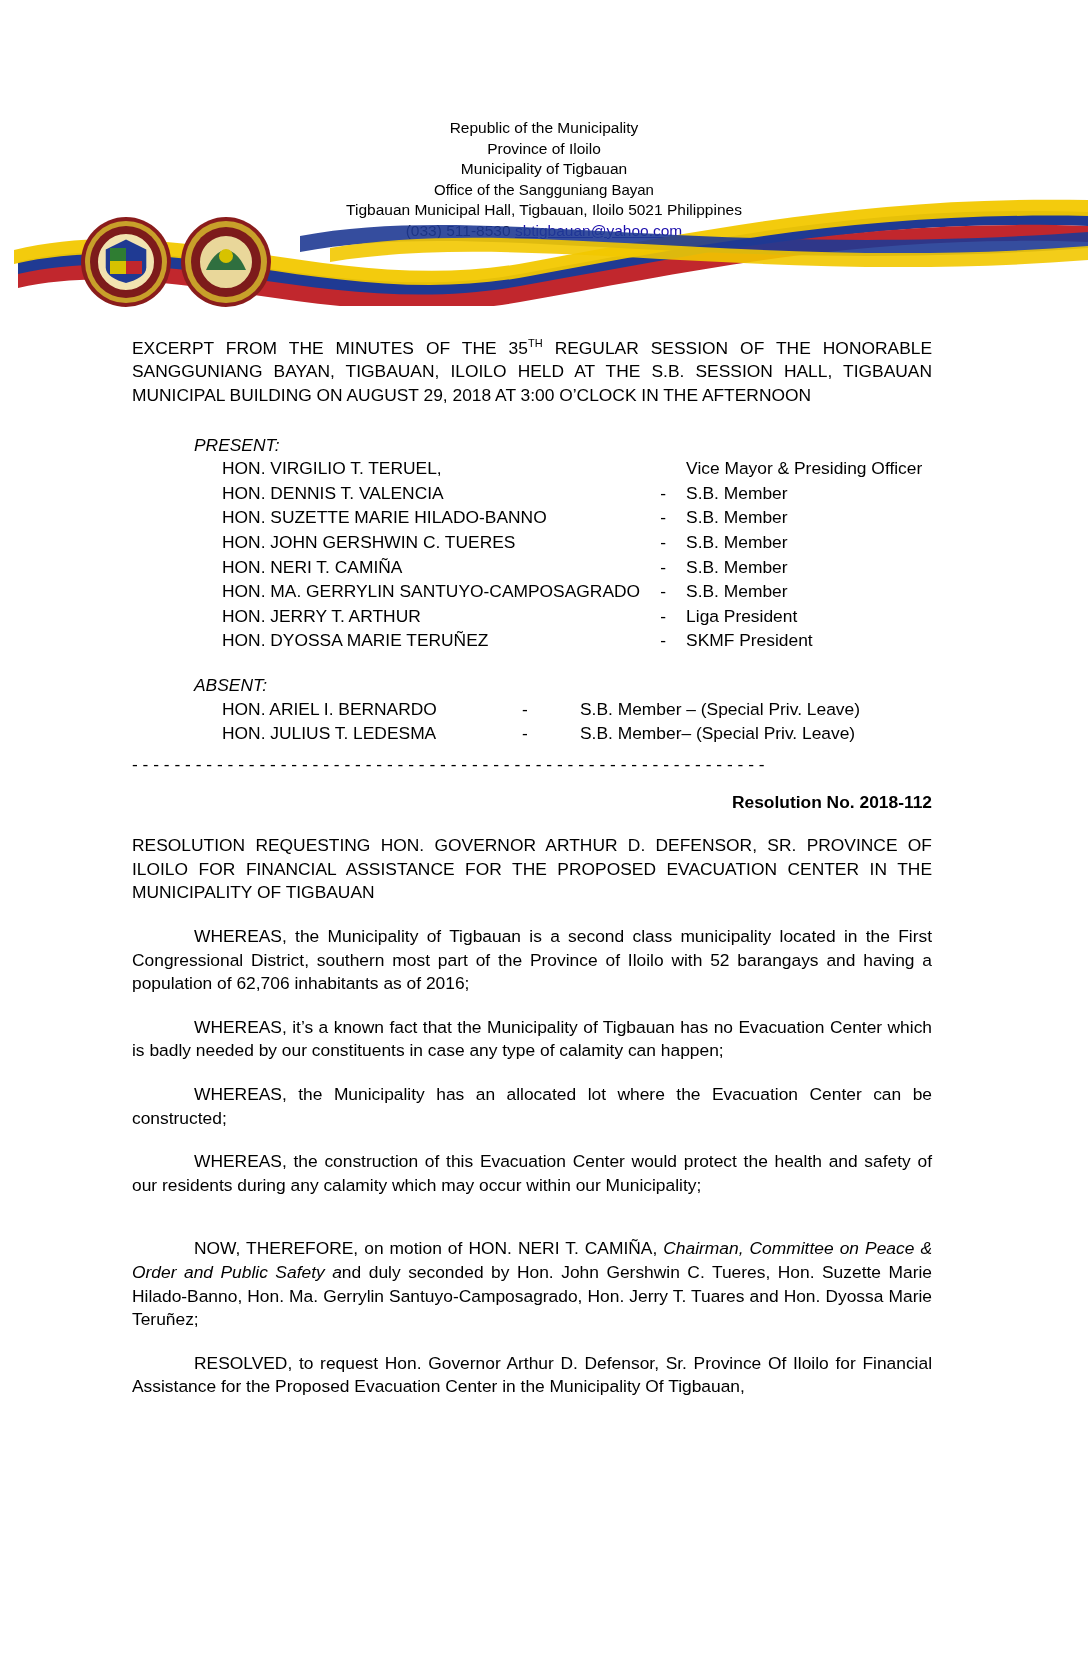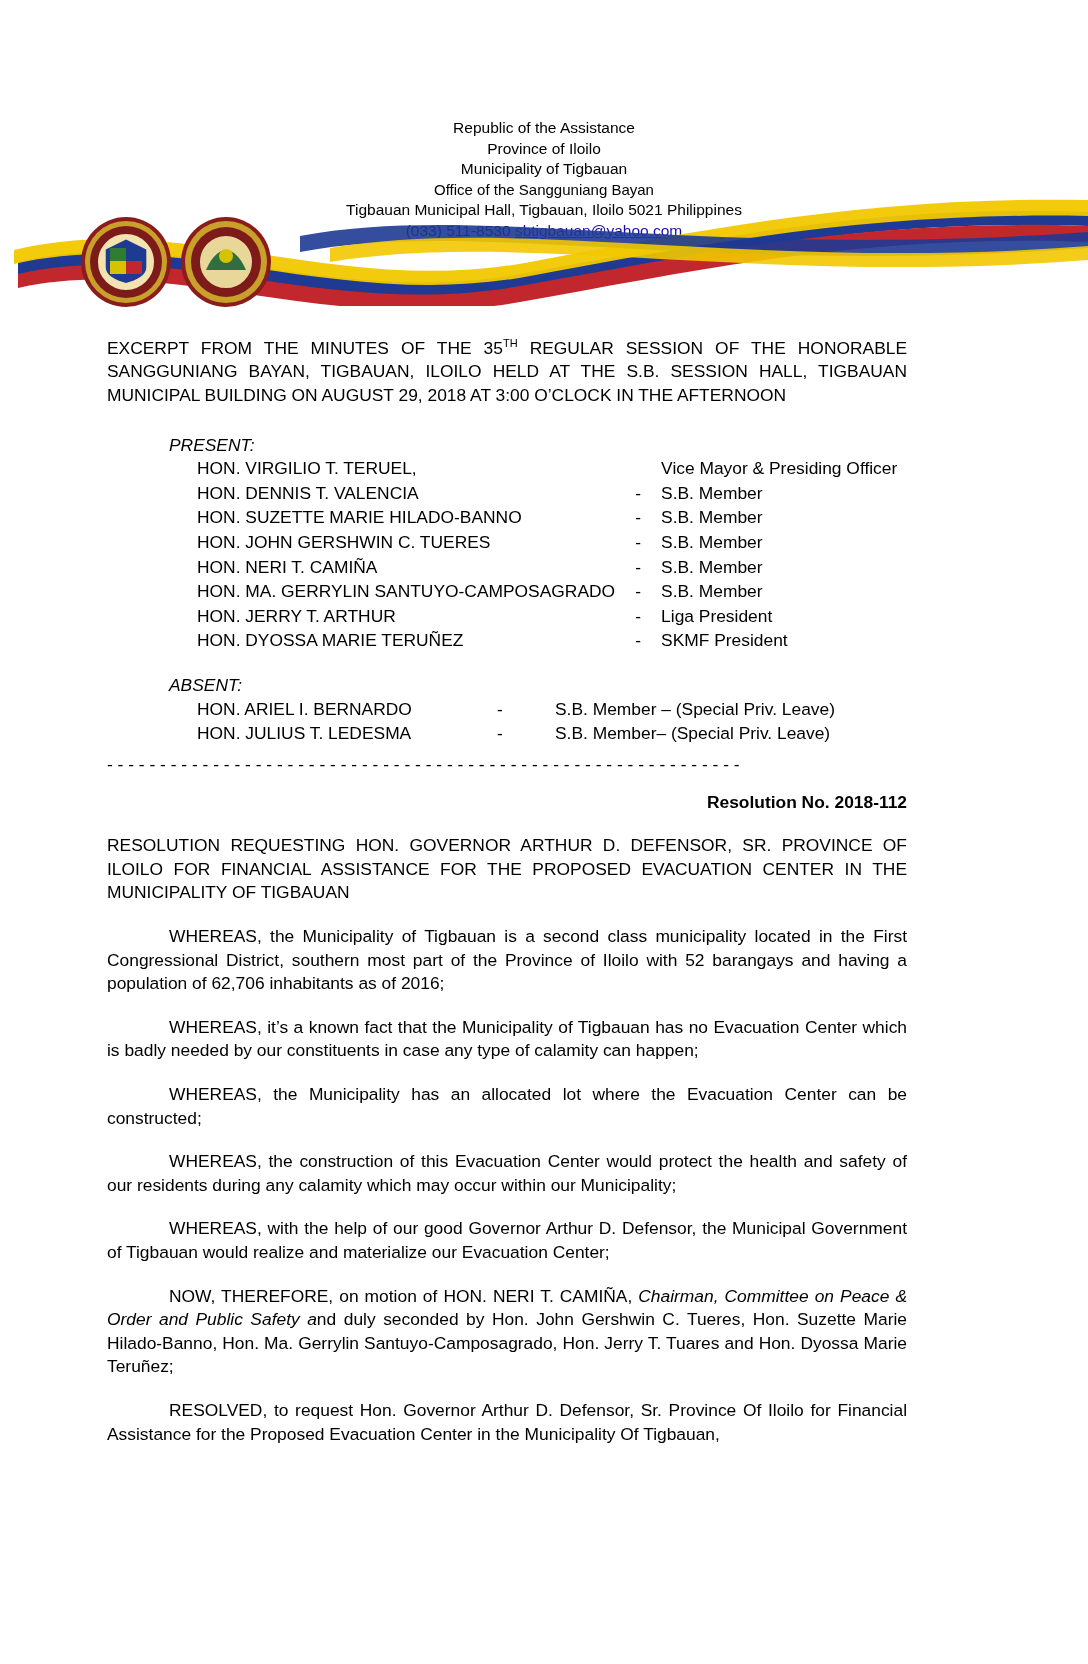--- a/index.html
+++ b/index.html
@@ -53,21 +53,21 @@
     height:92px;
     border-radius:50%;
     box-sizing:border-box;
   }
   .seal-1 { left:0px; }
   .seal-2 { left:100px; }
 
   
   .body-block {
     position:absolute;
-    left:107px;
+    left:132px;
     top:332px;
     width:800px;
     font-size:17.4px;
     line-height:23.6px;
   }
   .just { text-align:justify; text-justify:inter-word; }
   p { margin:0; }
   .gap-md { height:20px; }
   .gap-lg { height:26px; }
   sup { font-size:11px; vertical-align:super; }
@@ -125,21 +125,21 @@
 
   .indent { text-indent:62px; }
   .ital { font-style:italic; }
 </style>
 </head>
 <body>
 
 <div class="page">
 
   <div class="letterhead">
-    <div>Republic of the Assistance</div>
+    <div>Republic of the Municipality</div>
     <div>Province of Iloilo</div>
     <div>Municipality of Tigbauan</div>
     <div class="lh-bold">Office of the Sangguniang Bayan</div>
     <div>Tigbauan Municipal Hall, Tigbauan, Iloilo 5021 Philippines</div>
     <div>
       <span>(033) 511-8530</span>
       <span class="lh-email">sbtigbauan@yahoo.com</span>
     </div>
   </div>
 
@@ -267,21 +267,20 @@
     <div class="gap-md"></div>
     <p class="just indent">WHEREAS, it’s a known fact that the Municipality of Tigbauan has no Evacuation Center which is badly needed by our constituents in case any type of calamity can happen;</p>
 
     <div class="gap-md"></div>
     <p class="just indent">WHEREAS, the Municipality has  an allocated lot where the Evacuation Center can be constructed;</p>
 
     <div class="gap-md"></div>
     <p class="just indent">WHEREAS, the construction of this Evacuation Center would protect   the   health and safety of our residents during any calamity which may occur within our Municipality;</p>
 
     <div class="gap-md"></div>
-    <p class="just indent">WHEREAS, with the help of our good Governor Arthur D. Defensor, the Municipal Government of Tigbauan would realize and materialize our Evacuation Center;</p>
 
     <div class="gap-md"></div>
     <p class="just indent"><span>NOW, THEREFORE, on motion of HON. NERI T. CAMIÑA, </span><span class="ital">Chairman, Committee on Peace &amp; Order and Public Safety a</span><span>nd duly seconded by Hon. John Gershwin C. Tueres, Hon. Suzette Marie Hilado-Banno, Hon. Ma. Gerrylin Santuyo-Camposagrado, Hon. Jerry T. Tuares and Hon. Dyossa Marie Teruñez;</span></p>
 
     <div class="gap-md"></div>
     <p class="just indent">RESOLVED, to request   Hon. Governor Arthur D. Defensor, Sr. Province Of Iloilo for Financial Assistance for  the Proposed Evacuation Center in the Municipality Of Tigbauan,</p>
 
   </div>
 </div>
 

